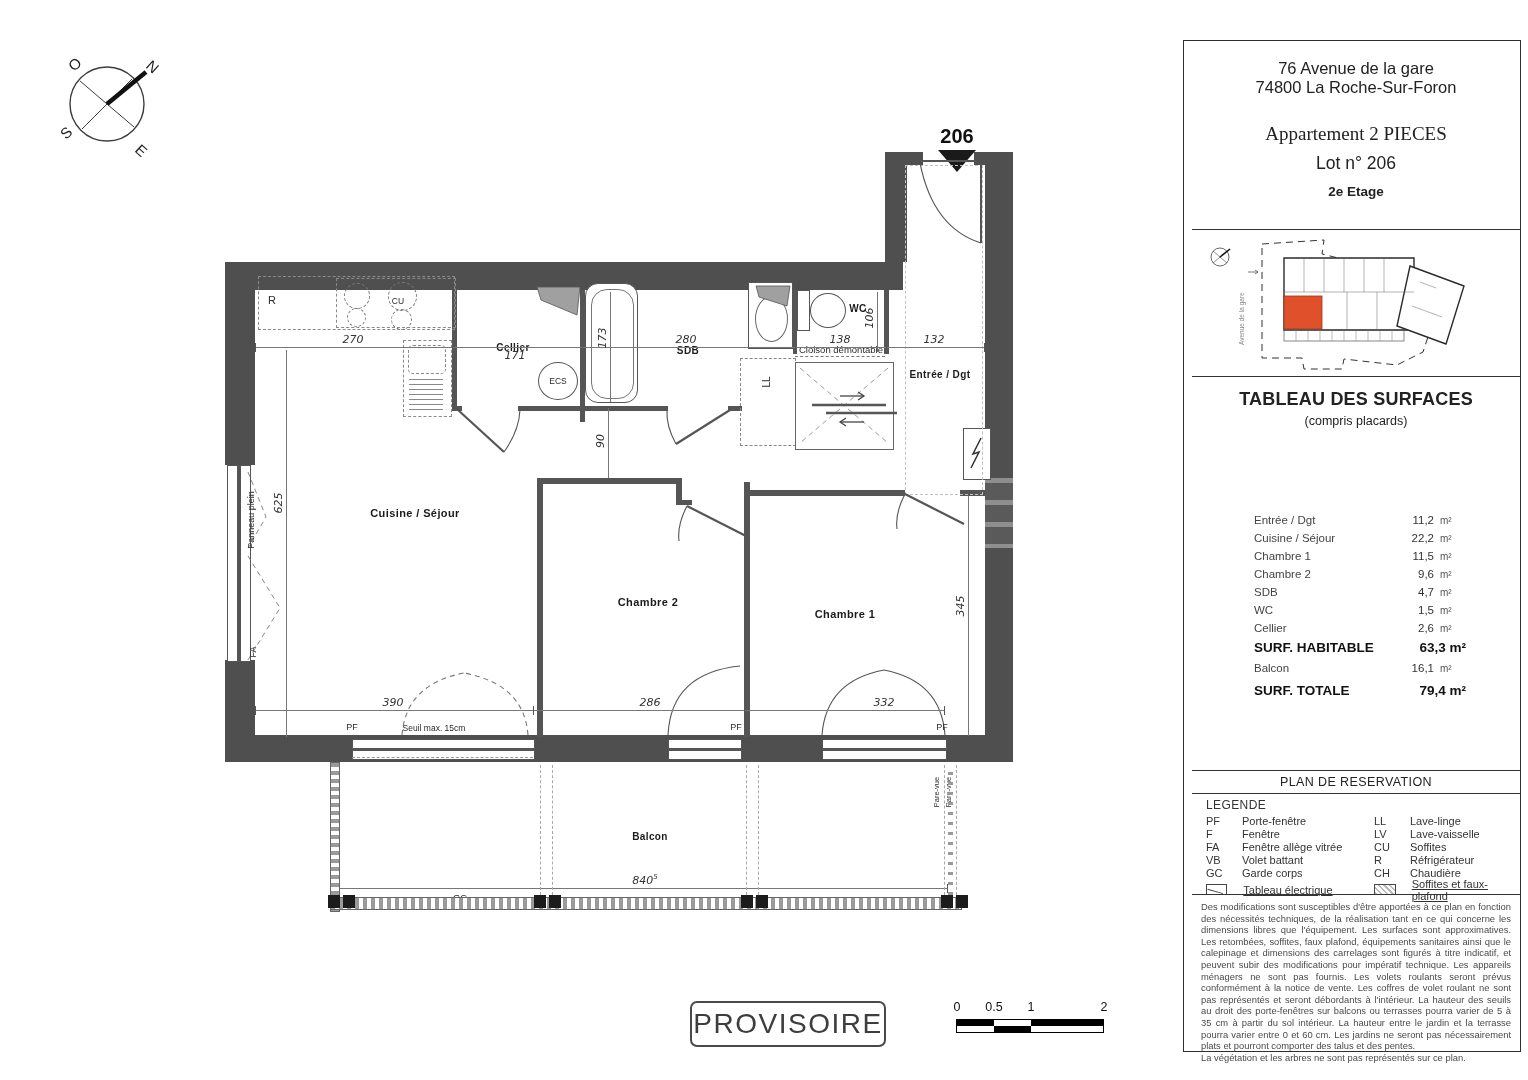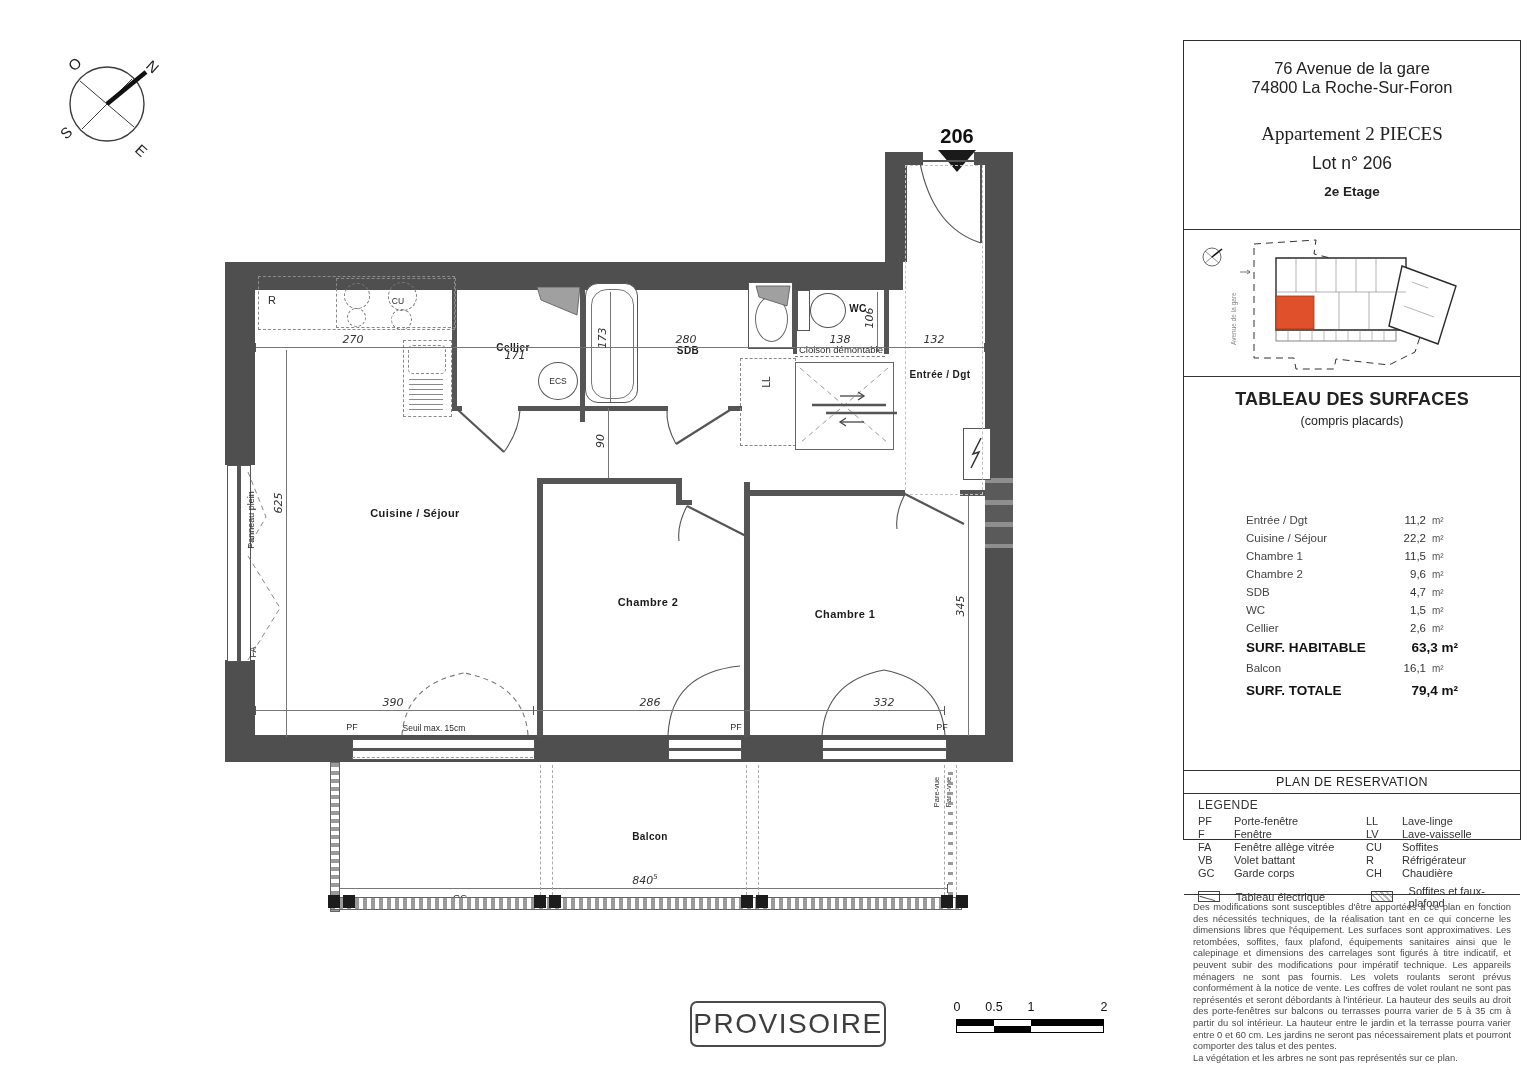--- a/index.html
+++ b/index.html
@@ -21,21 +21,21 @@
   .ann{position:absolute;font-size:9.5px;color:#2a2a2a;white-space:nowrap;transform:translate(-50%,-50%);}
   .annv{position:absolute;font-size:9px;color:#2a2a2a;white-space:nowrap;transform:translate(-50%,-50%) rotate(-90deg);}
   .fixture{position:absolute;border:1.5px solid #555;background:#fff;box-sizing:border-box;}
   .hatchband{position:absolute;background:repeating-linear-gradient(180deg,#8e8e8e 0 5px,#5a5a5a 5px 22px);}
   .rail-h{position:absolute;background:repeating-linear-gradient(90deg,#9a9a9a 0 4px,#fff 4px 8px);border:1px solid #666;box-sizing:border-box;}
   .rail-v{position:absolute;background:repeating-linear-gradient(0deg,#9a9a9a 0 4px,#fff 4px 8px);border:1px solid #666;box-sizing:border-box;}
   .post{position:absolute;width:12px;height:13px;background:#1c1c1c;}
   .dashv{position:absolute;border-left:1px dashed #a9a9a9;}
   .burner{position:absolute;border:1px dashed #777;border-radius:50%;}
   
-  .panel{position:absolute;left:1183px;top:40px;width:338px;height:800px;border:1.5px solid #2e2e2e;background:#fff;box-sizing:border-box;}
+  .panel{position:absolute;left:1183px;top:40px;width:338px;height:1012px;border:1.5px solid #2e2e2e;background:#fff;box-sizing:border-box;padding-left:8px;}
   .sec{position:relative;box-sizing:border-box;}
   .addr1{font-size:16.5px;text-align:center;margin-top:18px;}
   .addr2{font-size:16.5px;text-align:center;}
   .apt{font-size:19px;text-align:center;margin-top:26px;font-family:Liberation Serif, serif;}
   .lot{font-size:17.5px;text-align:center;margin-top:8px;}
   .floor{font-size:13.5px;font-weight:bold;text-align:center;margin-top:10px;}
   .surf-title{font-size:18px;font-weight:bold;text-align:center;margin-top:12px;letter-spacing:.2px;}
   .surf-sub{font-size:12.5px;text-align:center;margin-top:4px;}
   .surf-rows{margin:86px 0 0 62px;width:212px;font-size:11.5px;color:#444;}
   .srow{display:flex;align-items:baseline;height:18px;}
@@ -402,21 +402,21 @@
         <span class="lb">Volet battant</span>
         <span class="ab2">R</span>
         <span>Réfrigérateur</span>
       </div>
     <div class="lrow">
         <span class="ab">GC</span>
         <span class="lb">Garde corps</span>
         <span class="ab2">CH</span>
         <span>Chaudière</span>
       </div>
-    <div class="lrow" style="margin-top:10px;">
+    <div class="lrow" style="margin-top:3px;text-decoration:underline;">
       <span class="sym elec"></span>
         <span class="lb" style="width:136px;">Tableau électrique</span>
       <span class="sym soff"></span>
         <span>Soffites et faux-plafond</span>
     </div>
   </div>
   <div class="sec" style="border-top:1.2px solid #333;margin-top:5px;height:148px;">
     <div class="disc"><span>Des modifications sont susceptibles d'être apportées à ce plan en fonction des nécessités techniques, de la réalisation tant en ce qui concerne les dimensions libres que l'équipement. Les surfaces sont approximatives. Les retombées, soffites, faux plafond, équipements sanitaires ainsi que le calepinage et dimensions des carrelages sont figurés à titre indicatif, et peuvent subir des modifications pour impératif technique. Les appareils ménagers ne sont pas fournis. Les volets roulants seront prévus conformément à la notice de vente. Les coffres de volet roulant ne sont pas représentés et seront débordants à l'intérieur. La hauteur des seuils au droit des porte-fenêtres sur balcons ou terrasses pourra varier de 5 à 35 cm à partir du sol intérieur. La hauteur entre le jardin et la terrasse pourra varier entre 0 et 60 cm. Les jardins ne seront pas nécessairement plats et pourront comporter des talus et des pentes.</span><br><span>La végétation et les arbres ne sont pas représentés sur ce plan.</span></div>
   </div>
 </div>

